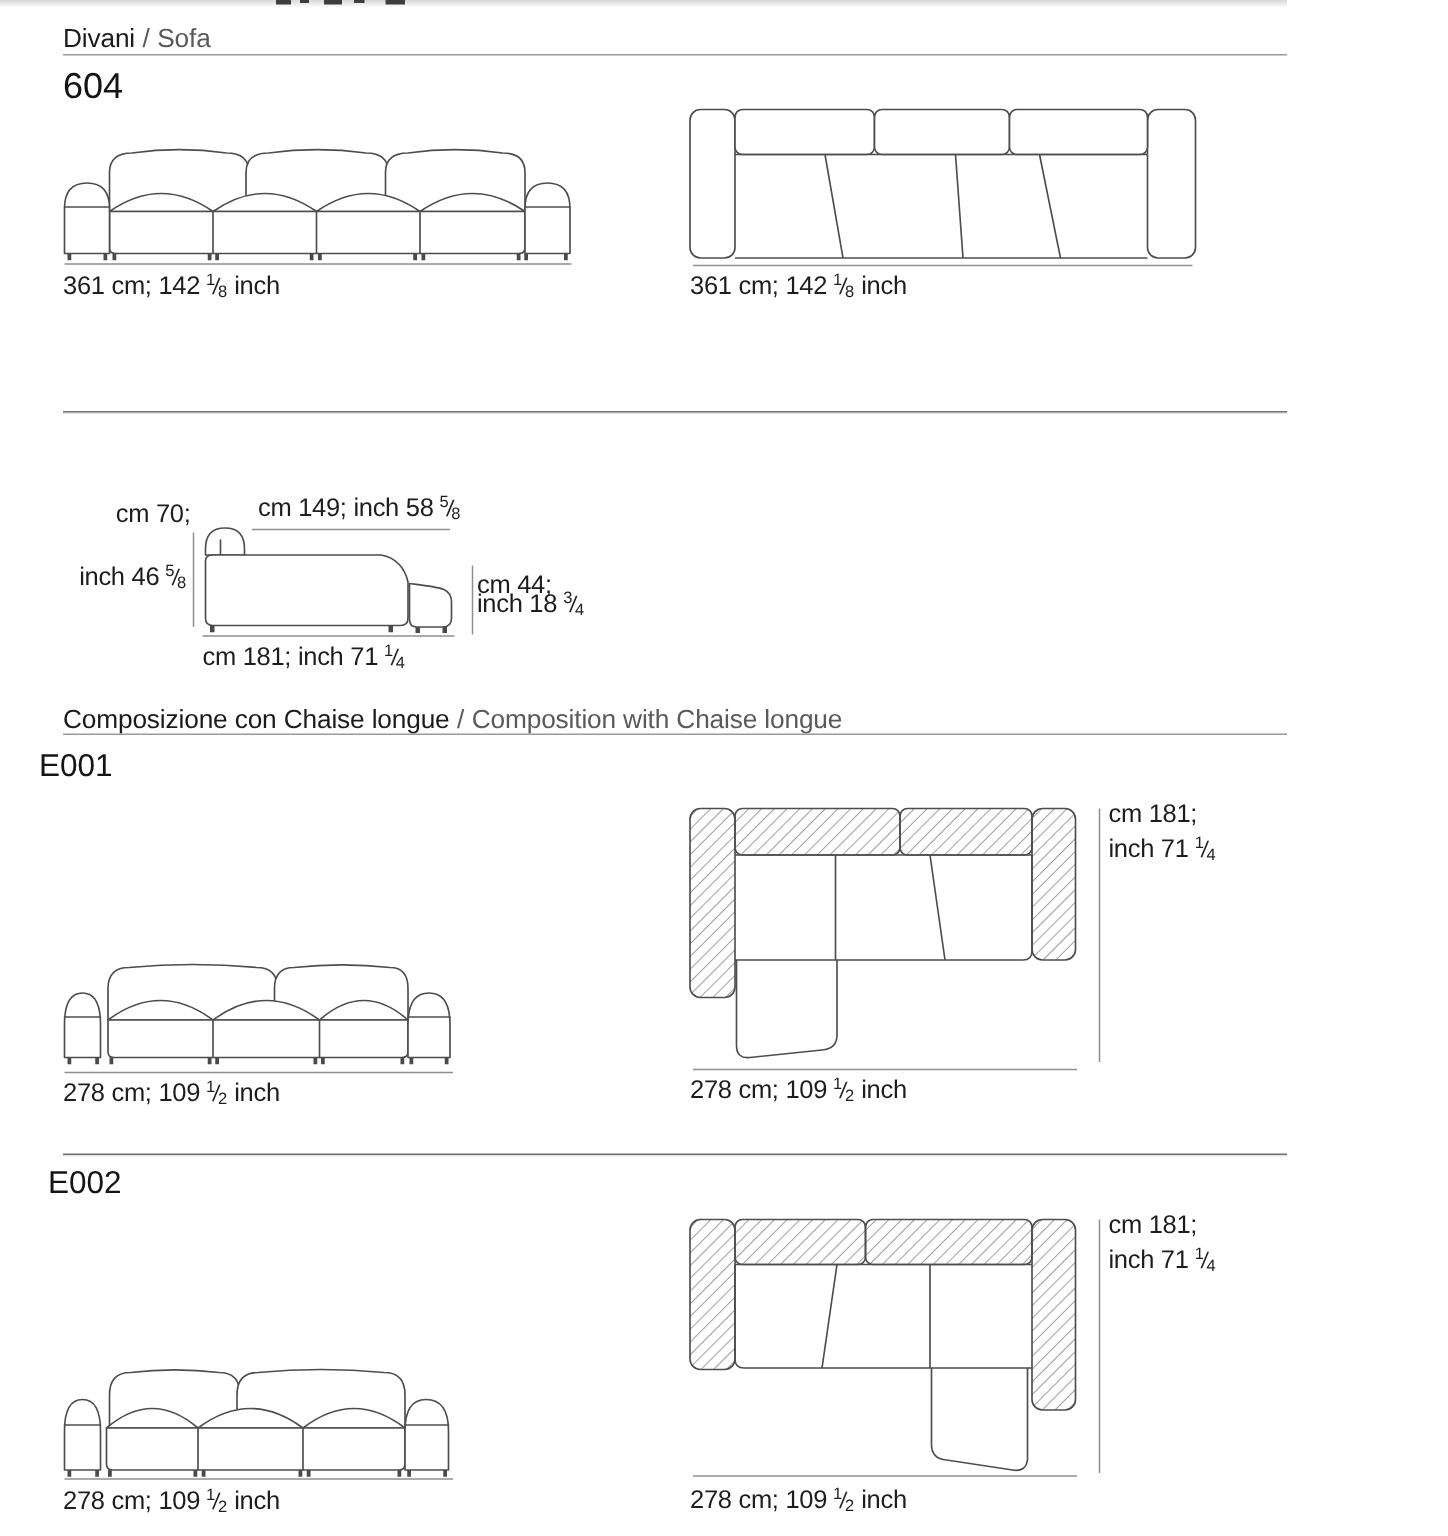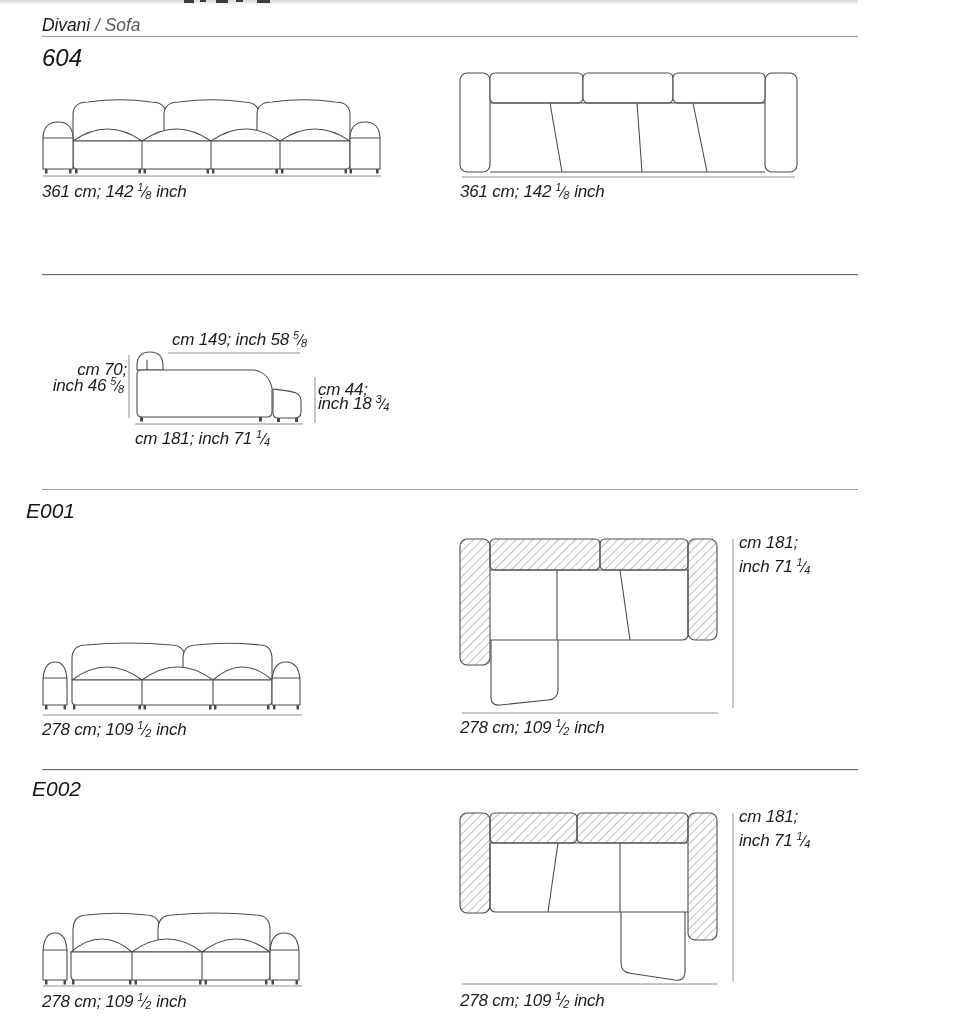--- a/index.html
+++ b/index.html
@@ -1,18 +1,18 @@
 <!DOCTYPE html>
 <html><head>
 <meta charset="utf-8">
 <style>
   html,body{margin:0;padding:0;background:#ffffff;}
   #page{
     position:relative;width:858px;height:1024px;background:#fff;
-    font-family:"Liberation Sans",sans-serif;color:#1c1c1c;overflow:hidden;font-style:italic;
+    font-family:"Liberation Sans",sans-serif;color:#1c1c1c;overflow:hidden;
   }
   .abs{position:absolute;}
   .heading{font-size:17.5px;letter-spacing:-0.1px;white-space:nowrap;color:#1b1b1b;}
   .heading .sep{color:#5a5a5a;margin:0 5px;}
   .heading .en{color:#5a5a5a;}
   .rule{position:absolute;height:1px;background:#9a9a9a;}
   .divider{position:absolute;height:1px;background:#6f6f6f;box-shadow:0 1px 0 #e3e3e3;}
   .model{font-size:24px;color:#141414;white-space:nowrap;}
   .model-sm{font-size:21px;}
   .dim{font-size:17px;color:#1d1d1d;white-space:nowrap;letter-spacing:-0.2px;}
@@ -122,32 +122,35 @@
     <g fill="#4a4a4a">
       <rect x="100" y="92" width="3" height="4.5"></rect>
         <rect x="219" y="92" width="3" height="4.5"></rect>
       <rect x="237" y="93" width="3" height="4"></rect>
         <rect x="255" y="93" width="3" height="4"></rect>
     </g>
   </svg>
   <div class="abs dim" style="left:172px;top:329px;">
     <span>cm 149; inch 58</span><span class="frac"><span class="fn">5</span><span class="fs">/</span><span class="fd">8</span></span>
   </div>
-  <div class="abs dim r" style="left:50px;top:360px;width:77px;">cm 70;</div>
+  <div class="abs dim r" style="left:50px;top:333px;width:77px;">cm 70;</div>
   <div class="abs dim r" style="left:30px;top:375px;width:97px;">
     <span>inch 46</span><span class="frac"><span class="fn">5</span><span class="fs">/</span><span class="fd">8</span></span>
   </div>
   <div class="abs dim" style="left:318px;top:380px;">cm 44;</div>
   <div class="abs dim" style="left:318px;top:393px;">
     <span>inch 18</span><span class="frac"><span class="fn">3</span><span class="fs">/</span><span class="fd">4</span></span>
   </div>
   <div class="abs dim" style="left:135px;top:428px;">
     <span>cm 181; inch 71</span><span class="frac"><span class="fn">1</span><span class="fs">/</span><span class="fd">4</span></span>
   </div>
 
+  <div class="abs heading" style="left:42px;top:469px;">
+    <span>Composizione con Chaise longue</span><span class="sep">/</span><span class="en">Composition with Chaise longue</span>
+  </div>
   <div class="rule" style="left:42px;top:489px;width:886px;"></div>
 
   <div class="abs model model-sm" style="left:26px;top:499px;">E001</div>
 
   <svg class="abs" style="left:455px;top:532px;" width="290" height="186" viewBox="0 0 290 186">
     <defs>
       <pattern id="hA" width="6" height="6" patternUnits="userSpaceOnUse" patternTransform="rotate(45)">
         <line x1="0" y1="0" x2="0" y2="6" stroke="#5d5d5d" stroke-width="0.8"></line>
       </pattern>
     </defs>

